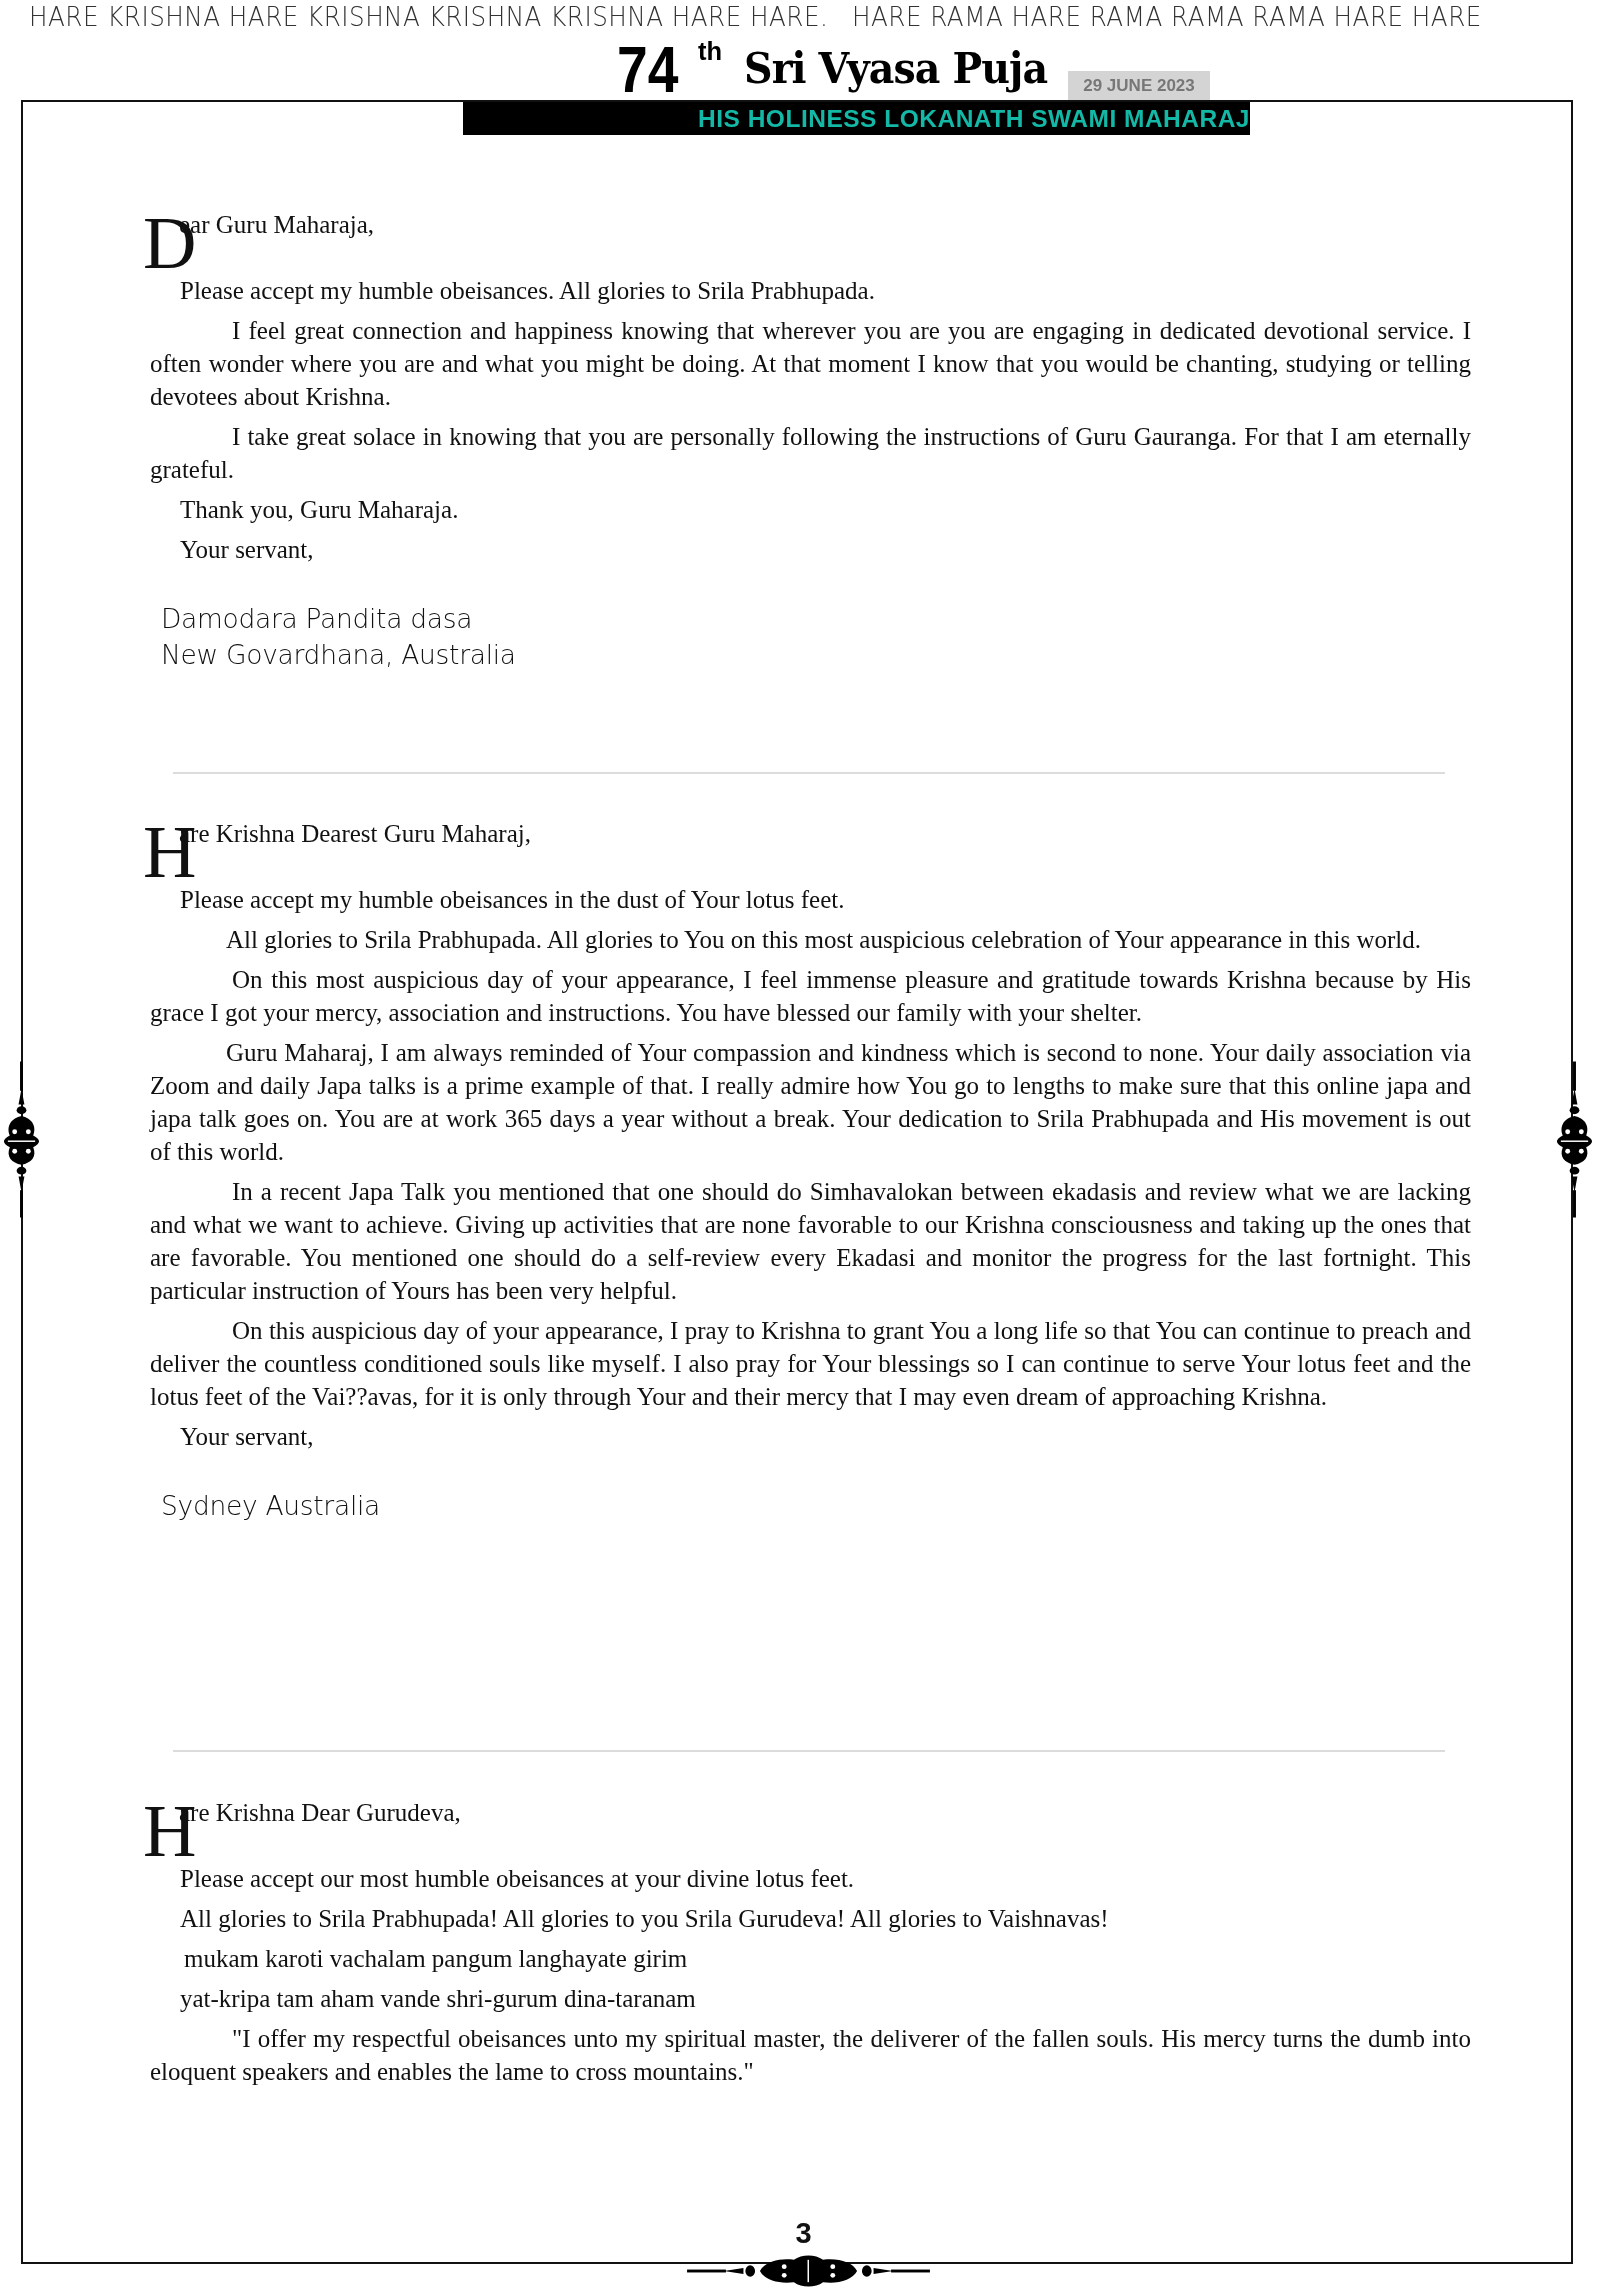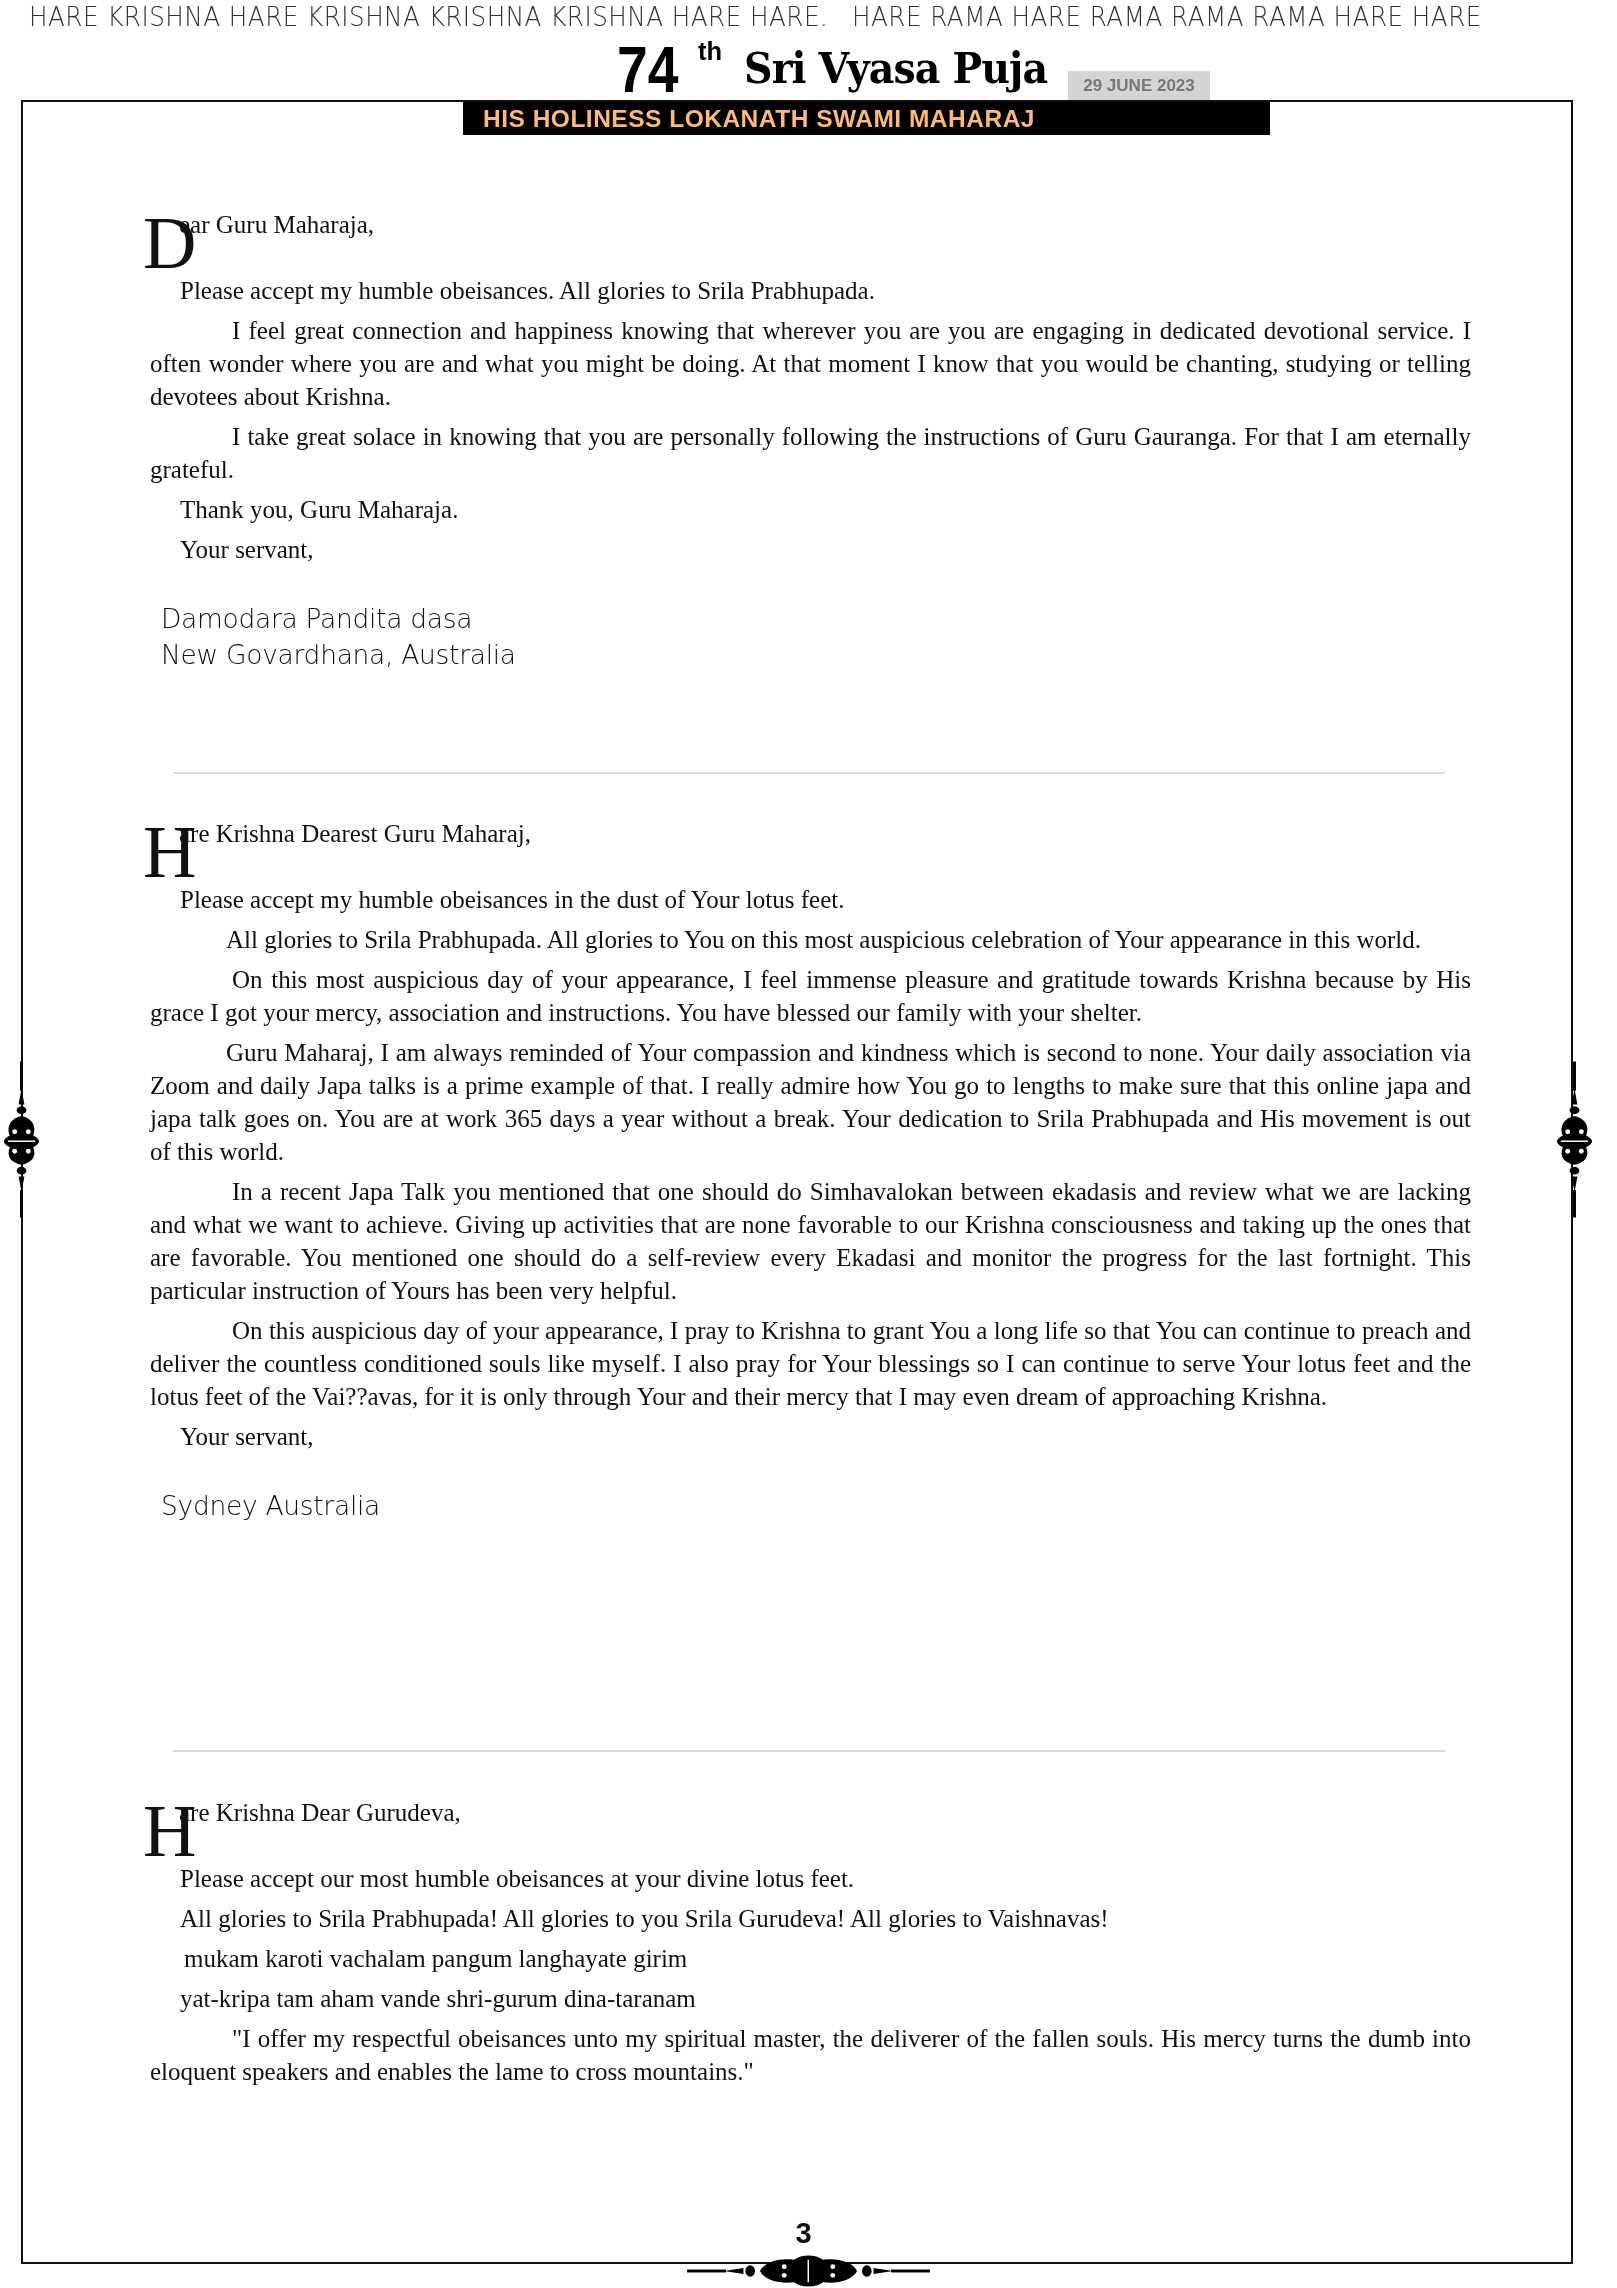--- a/index.html
+++ b/index.html
@@ -5,21 +5,21 @@
   html, body { margin:0; padding:0; background:#ffffff; }
   body { width:1617px; height:2289px; position:relative; overflow:hidden; color:#111; }
   .mantra { position:absolute; top:0; left:29px; width:1558px; height:33px; font-family:"DejaVu Sans", sans-serif; font-weight:200; font-size:26.5px; letter-spacing:0.5px; color:#333; white-space:nowrap; transform:scaleX(0.93); transform-origin:left top; line-height:33px; }
   .mantra .gap { display:inline-block; width:25.5px; }
   .frame { position:absolute; left:20.6px; top:100px; width:1552px; height:2164px; border:2.9px solid #111; box-sizing:border-box; }
   .title { position:absolute; top:35px; left:617px; height:69px; white-space:nowrap; font-family:"Liberation Serif", serif; color:#000; }
   .title .num { position:absolute; left:0; top:0; font-family:"Liberation Sans", sans-serif; font-weight:bold; font-size:65px; line-height:69px; transform:scaleX(0.85); transform-origin:left; }
   .title .sup { position:absolute; left:81px; top:2px; font-family:"Liberation Sans", sans-serif; font-weight:bold; font-size:25.5px;text-align:center; }
   .title .name { position:absolute; left:127px; top:5.9px; font-family:"DejaVu Serif", serif; font-weight:bold; font-size:43px; line-height:55px; letter-spacing:-1px; transform:scaleX(0.92); transform-origin:left; }
   .date-badge { position:absolute; left:1068px; top:71px; width:142px; height:29px; background:#d4d4d4; color:#777; font-family:"Liberation Sans", sans-serif; font-weight:bold; font-size:17px; line-height:29px; text-align:center; }
-  .subtitle-bar { position:absolute; left:463px; top:102px; width:787px; height:33px; background:#000; color:#fdba74; font-family:"Liberation Sans", sans-serif; font-weight:bold; font-size:24.5px; line-height:33px; text-align:left; letter-spacing:0.5px;padding-left:20px; }
+  .subtitle-bar { position:absolute; left:463px; top:102px; width:787px; height:33px; background:#000; color:#14b8a6; font-family:"Liberation Sans", sans-serif; font-weight:bold; font-size:24.5px; line-height:33px; text-align:right; letter-spacing:0.5px; }
   .letter { position:absolute; left:143px; width:1335px; font-family:"Liberation Serif", serif; font-size:25px; line-height:33px; color:#111; }
   .salute { position:relative; height:57px; }
   .dropcap { position:absolute; left:0; top:-3.9px; font-family:"Liberation Serif", serif; font-size:74px; line-height:74px; }
   .salute-text { position:absolute; left:36px; top:-2px; }
   .p { margin:7px; text-align:justify; text-align-last:left; }
   .in1 { text-indent:30px; }
   .in2 { text-indent:82px; }
   .in3 { text-indent:34px; }
   .sig { font-family:"DejaVu Sans", sans-serif; font-weight:200; font-size:26.5px; line-height:36px; margin-left:18px; letter-spacing:-0.3px; }
   .sep { position:absolute; left:173px; width:1272px; height:0; border-top:2px solid #dcdcdc; }

